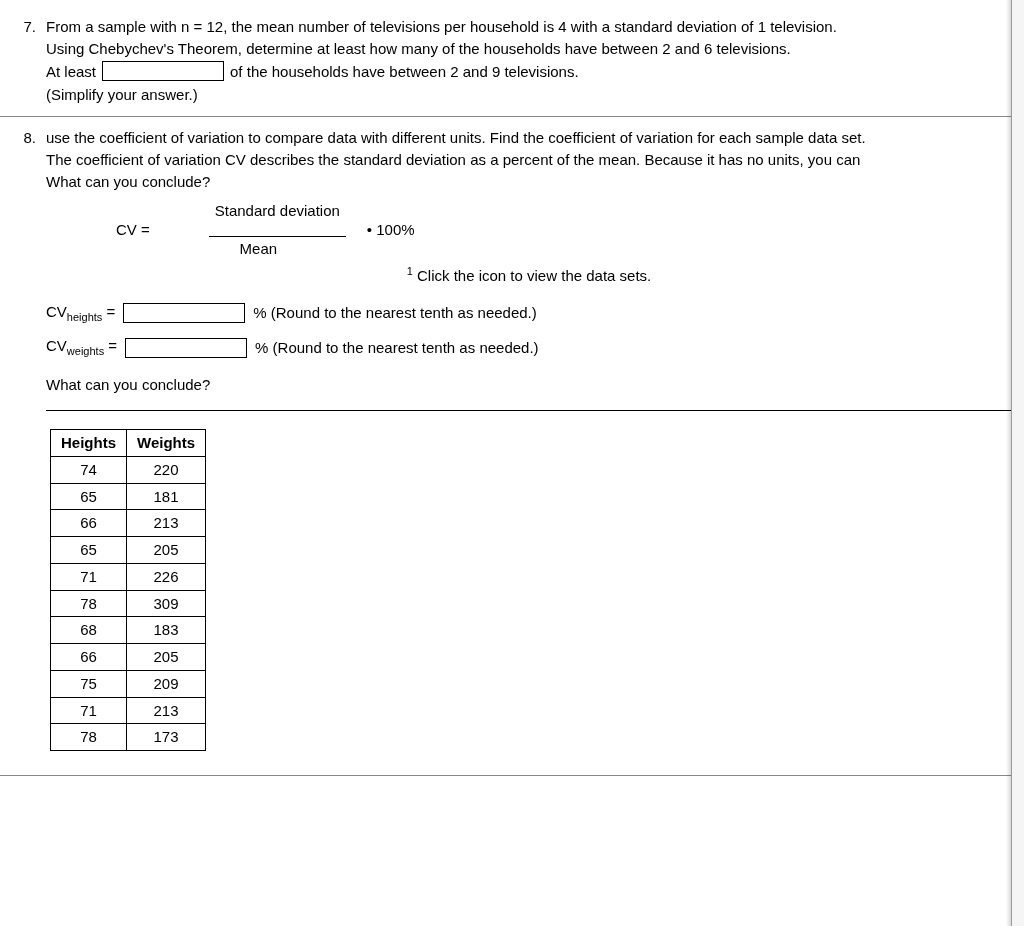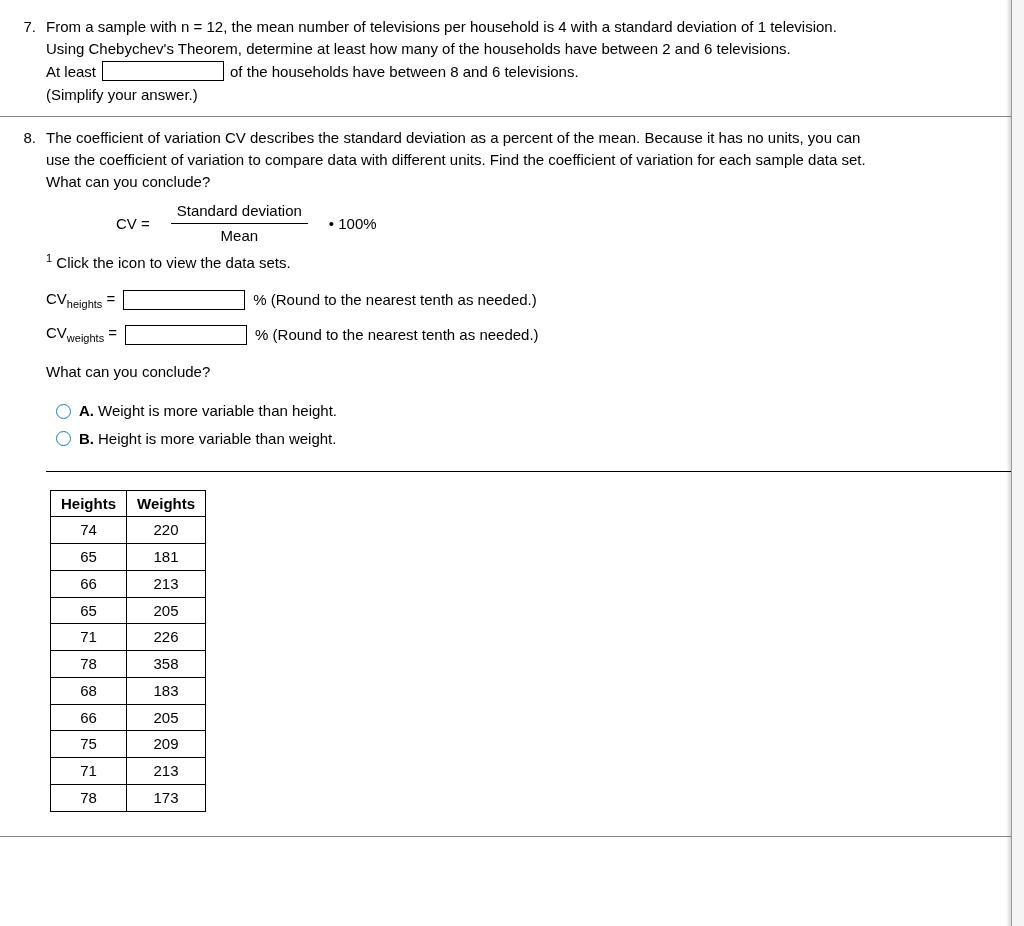--- a/index.html
+++ b/index.html
@@ -58,35 +58,37 @@
     }
     .frac {
       display: inline-flex;
       flex-direction: column;
       align-items: center;
       vertical-align: middle;
       margin: 0 4px;
     }
     .frac-top {
       border-bottom: 1px solid #000;
-      padding: 0 6px 1px 6px;
+      padding: 0 6px 14px 6px;
+      margin-left: 38px;
     }
     .frac-bot {
       padding-top: 1px;
     }
     .sup {
       font-size: 11px;
       vertical-align: super;
     }
     .sub {
       font-size: 11px;
       vertical-align: sub;
     }
     .click-link {
       margin: 4px 0 14px 0;
+      text-align: center;
     }
     .cv-line {
       display: flex;
       align-items: center;
       gap: 8px;
       margin: 10px 0;
     }
     .conclude {
       margin: 14px 0;
     }
@@ -155,33 +157,33 @@
 <div class="content">
 
   <div class="question">
     <div class="qnum">7.</div>
     <div class="qbody">
       <div>From a sample with n = 12, the mean number of televisions per household is 4 with a standard deviation of 1 television.</div>
       <div>Using Chebychev's Theorem, determine at least how many of the households have between 2 and 6 televisions.</div>
       <div class="answer-line">
         <span>At least</span>
         <span class="input-box"></span>
-        <span>of the households have between 8 and 6 televisions.</span>
+        <span>of the households have between 2 and 9 televisions.</span>
       </div>
       <div class="note">(Simplify your answer.)</div>
     </div>
   </div>
 
   <hr class="hr-full">
 
   <div class="question">
     <div class="qnum">8.</div>
     <div class="qbody">
+      <div>use the coefficient of variation to compare data with different units. Find the coefficient of variation for each sample data set.</div>
       <div>The coefficient of variation CV describes the standard deviation as a percent of the mean. Because it has no units, you can</div>
-      <div>use the coefficient of variation to compare data with different units. Find the coefficient of variation for each sample data set.</div>
       <div>What can you conclude?</div>
 
       <div class="formula">
         <span>CV =</span>
         <span class="frac">
           <span class="frac-top">Standard deviation</span>
           <span class="frac-bot">Mean</span>
         </span>
         <span>• 100%</span>
       </div>
@@ -197,30 +199,20 @@
       </div>
 
       <div class="cv-line">
         <span><span>CV</span><span class="sub">weights</span><span> = </span></span>
         <span class="input-box"></span>
         <span>% (Round to the nearest tenth as needed.)</span>
       </div>
 
       <div class="conclude">What can you conclude?</div>
 
-      <div class="options">
-        <div class="option-row">
-          <span class="radio"></span>
-          <span><span class="option-label">A.</span><span>Weight is more variable than height.</span></span>
-        </div>
-        <div class="option-row">
-          <span class="radio"></span>
-          <span><span class="option-label">B.</span><span>Height is more variable than weight.</span></span>
-        </div>
-      </div>
 
       <hr class="table-rule">
 
       <table class="data">
         <thead>
           <tr>
             <th>Heights</th>
             <th>Weights</th>
           </tr>
         </thead>
@@ -240,21 +232,21 @@
             <tr>
               <td>65</td>
               <td>205</td>
             </tr>
             <tr>
               <td>71</td>
               <td>226</td>
             </tr>
             <tr>
               <td>78</td>
-              <td>358</td>
+              <td>309</td>
             </tr>
             <tr>
               <td>68</td>
               <td>183</td>
             </tr>
             <tr>
               <td>66</td>
               <td>205</td>
             </tr>
             <tr>

